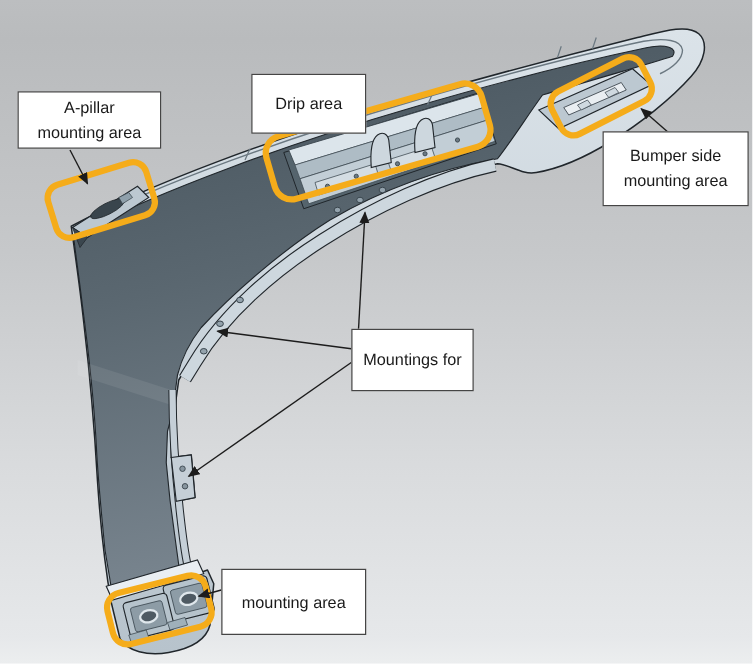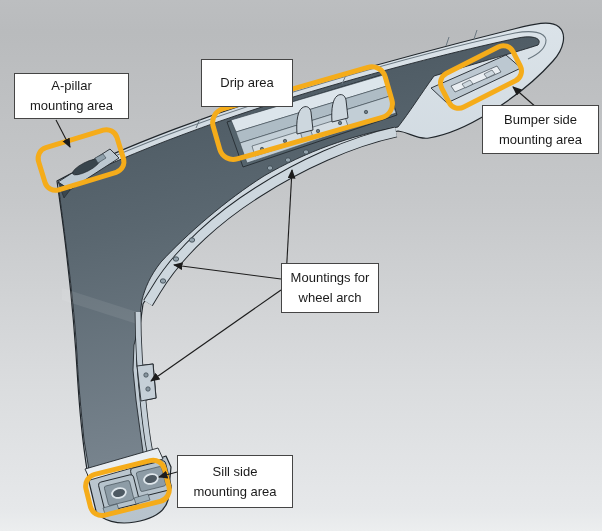--- a/index.html
+++ b/index.html
@@ -163,28 +163,26 @@
 
   <div class="label" style="left:14px;  top:73px;  width:115px; height:46px;">
     <div>A-pillar</div>
     <div>mounting area</div>
   </div>
 
   <div class="label" style="left:201px; top:20px;  width:92px;  height:48px;margin-top:39px;">
     <div>Drip area</div>
   </div>
 
-  <div class="label" style="left:482px; top:105px; width:117px; height:49px;">
+  <div class="label" style="left:482px; top:105px; width:117px; height:60px;">
     <div>Bumper side</div>
     <div>mounting area</div>
   </div>
 
   <div class="label" style="left:281px; top:263px; width:98px; height:50px;">
     <div>Mountings for</div>
-    <div>wheel arch</div>
   </div>
 
   <div class="label" style="left:177px; top:455px; width:116px; height:53px;">
-    <div>Sill side</div>
     <div>mounting area</div>
   </div>
 
 </div>
 
 </body></html>

